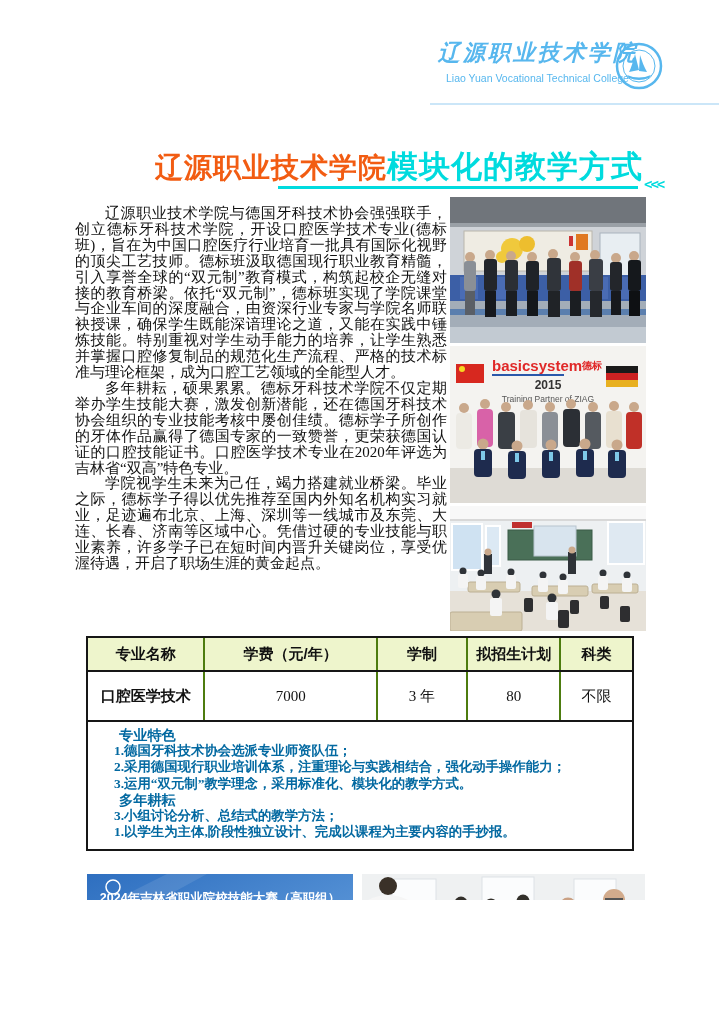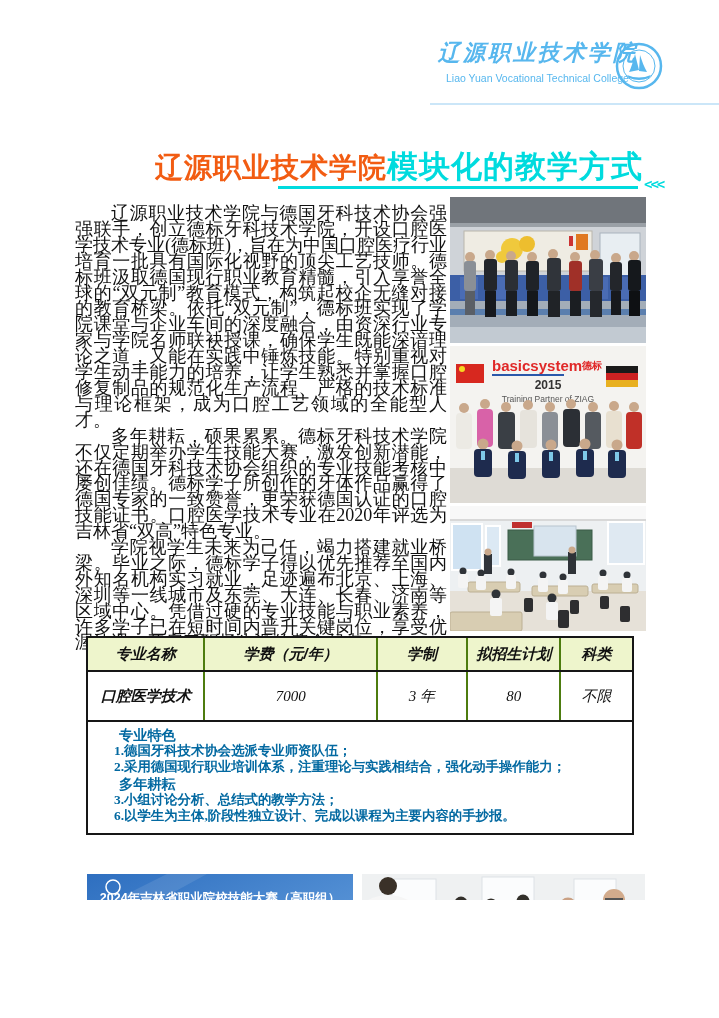--- a/index.html
+++ b/index.html
@@ -17,31 +17,31 @@
   
   .title{position:absolute;left:155px;top:146px;white-space:nowrap;
          font-family:"Liberation Sans","DejaVu Sans",sans-serif;font-weight:bold;}
   .title-orange{font-size:28px;color:#f25c12;letter-spacing:1px;}
   .title-cyan{font-size:31px;color:#00dbde;letter-spacing:1px;}
   .title-line{position:absolute;left:278px;top:186px;width:360px;height:2.5px;background:#00dbde;}
   .title-arrows{position:absolute;left:644px;top:176px;color:#00dbde;font-weight:bold;
                 font-family:"DejaVu Sans Mono",monospace;font-size:14px;letter-spacing:-2px;}
 
   
-  .article{position:absolute;left:75px;top:206px;width:372px;font-size:18px;line-height:15.9px;
+  .article{position:absolute;left:75px;top:206px;width:372px;font-size:15px;line-height:15.9px;
            text-align:justify;color:#111;}
   .article p{margin:0;text-indent:2em;}
 
   
   .photo{position:absolute;display:block;}
   .photo svg{display:block;}
 
   
   .tablebox{position:absolute;left:86px;top:636px;width:548px;border:2.5px solid #161616;box-sizing:border-box;}
-  table.info{width:100%;border-collapse:collapse;table-layout:fixed;font-style:italic;}
+  table.info{width:100%;border-collapse:collapse;table-layout:fixed;}
   table.info th{background:#eef5cc;border-bottom:2.5px solid #161616;height:30px;
                 font-family:"Liberation Sans","DejaVu Sans",sans-serif;font-size:15px;font-weight:bold;color:#111;}
   table.info td{height:46px;text-align:center;font-size:15px;border-bottom:2.5px solid #161616;color:#111;}
   table.info th + th, table.info td + td{border-left:2px solid #4d7c0f;}
   td.major{font-weight:bold;font-family:"Liberation Sans","DejaVu Sans",sans-serif;}
 
   .features{padding:5px 8px 9px 26px;color:#0369a1;font-weight:bold;font-size:13.4px;line-height:16.2px;}
   .feat-heading{margin-left:5px;font-size:14.2px;}
   .feat-item{padding-left:1em;text-indent:-1em;}
 
@@ -333,23 +333,24 @@
           <td>3 年</td>
           <td>80</td>
           <td>不限</td>
         </tr>
       </tbody>
     </table>
     <div class="features">
       <div class="feat-heading">专业特色</div>
       <div class="feat-item">1.德国牙科技术协会选派专业师资队伍；</div>
       <div class="feat-item">2.采用德国现行职业培训体系，注重理论与实践相结合，强化动手操作能力；</div>
+      <div class="feat-item">3.运用“双元制”教学理念，采用标准化、模块化的教学方式。</div>
       <div class="feat-heading">多年耕耘</div>
       <div class="feat-item">3.小组讨论分析、总结式的教学方法；</div>
-      <div class="feat-item">6.以学生为主体,阶段性独立设计、完成以课程为主要内容的手抄报。</div>
+      <div class="feat-item">1.以学生为主体,阶段性独立设计、完成以课程为主要内容的手抄报。</div>
     </div>
   </div>
 
   <div class="bphoto" style="left:87px;">
     <svg width="266" height="111" viewBox="0 0 266 111">
       <defs>
         <linearGradient id="bluebg" x1="0" y1="0" x2="1" y2="1">
           <stop offset="0" stop-color="#2e6fc0"></stop>
             <stop offset="0.55" stop-color="#4f8cd2"></stop>
             <stop offset="1" stop-color="#6fa3dd"></stop>

